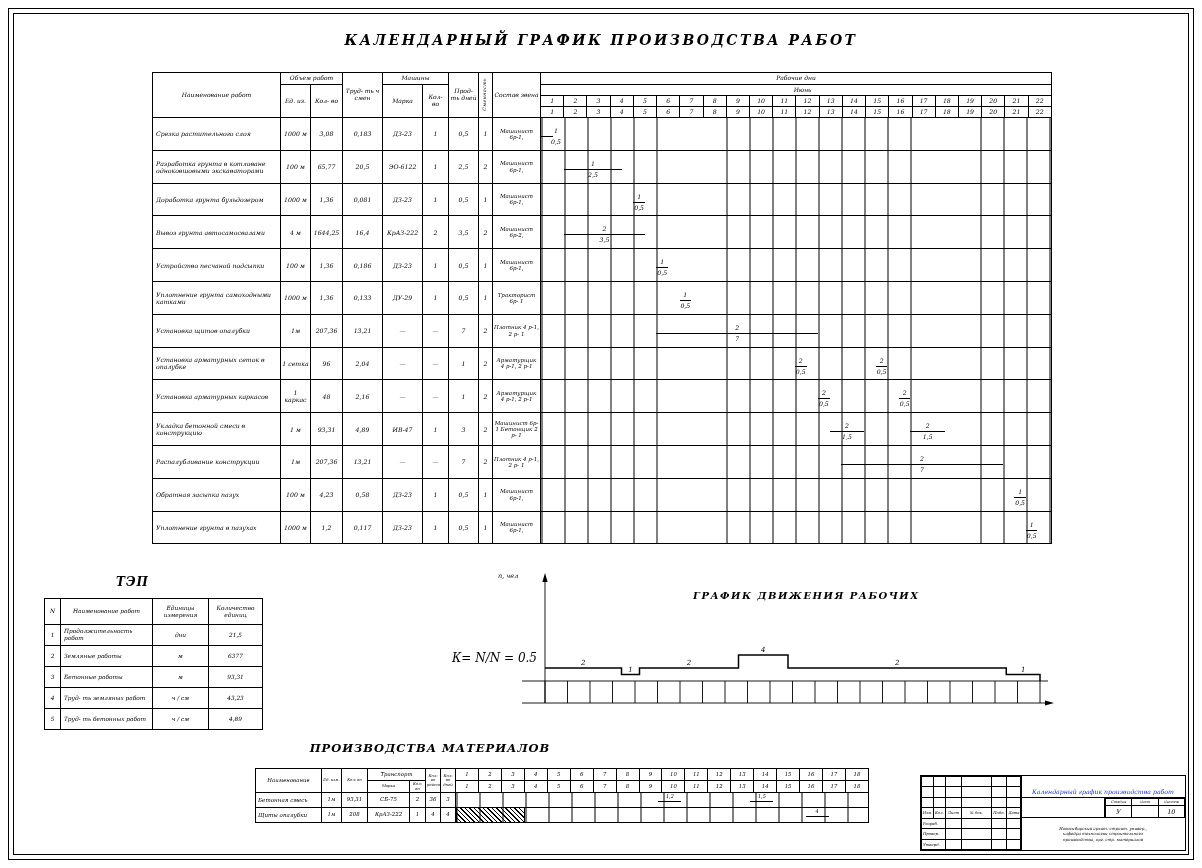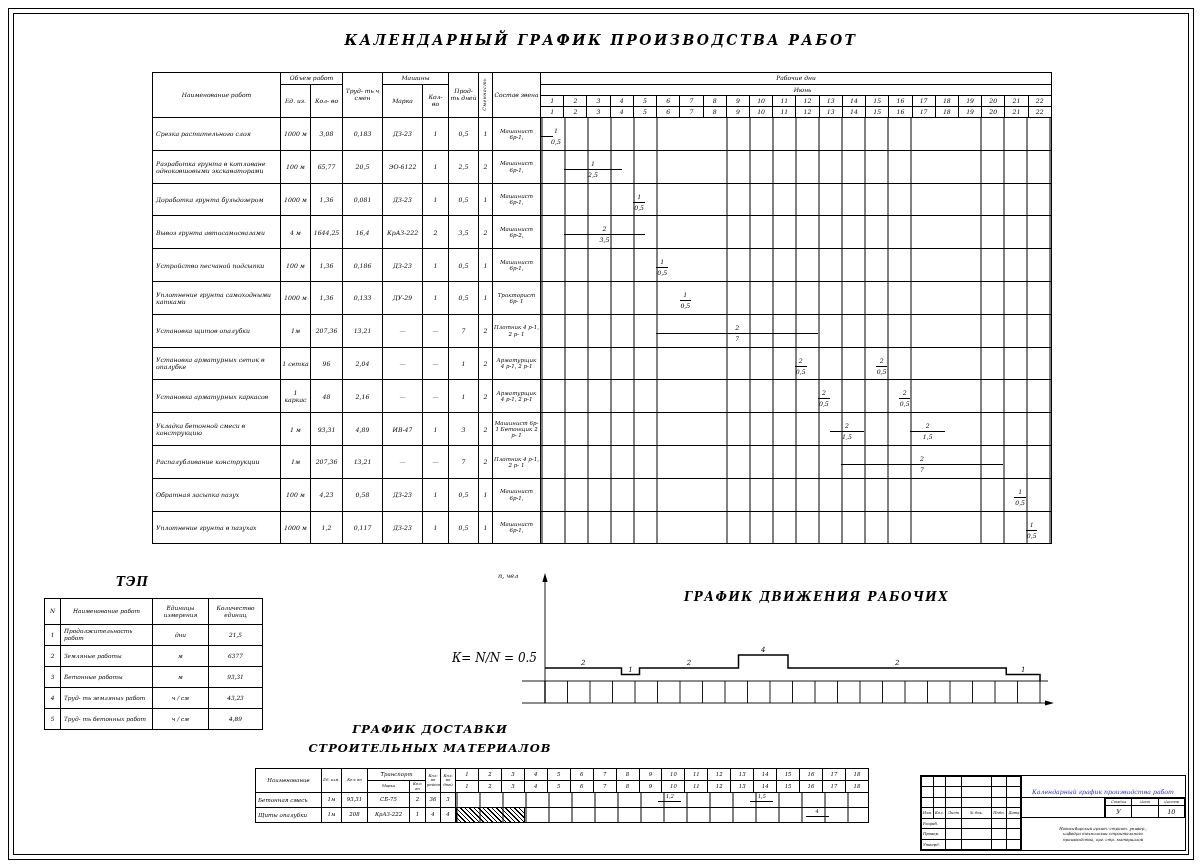--- a/index.html
+++ b/index.html
@@ -39,21 +39,21 @@
   .tep{position:absolute;left:44px;top:598px}
   .tt{width:218px}
   .tt td{border:0.8px solid #000;font-size:5.8px;text-align:center;vertical-align:middle;
          padding:1px;line-height:1.15;overflow:hidden}
   .tt .hdr td{height:26px}
   .tt .r td{height:21px}
   .tt .nm{text-align:left;padding-left:3px}
 
   
   .wchart{position:absolute;left:440px;top:568px;width:645px;height:152px}
-  .wc-title{position:absolute;left:244px;top:22px;font-size:12px;font-weight:bold;
+  .wc-title{position:absolute;left:253px;top:22px;font-size:10px;font-weight:bold;
             letter-spacing:1.5px;white-space:nowrap}
   .wc-y{position:absolute;left:58px;top:4px;font-size:6.5px}
   .wc-k{position:absolute;left:12px;top:83px;font-size:12px}
   #wc-svg{position:absolute;left:0;top:0}
   #wc-svg line{stroke:#000;stroke-width:0.9}
   #wc-svg path{stroke:#000;stroke-width:1;fill:none}
   #wc-svg path.step{stroke-width:1.5}
   #wc-svg path.f{fill:#000;stroke:none}
   #wc-svg text{font-size:7px;font-style:italic;fill:#000;text-anchor:middle;
                font-family:"DejaVu Serif",serif}
@@ -512,22 +512,21 @@
         <text x="249" y="97">2</text>
         <text x="323.25" y="84">4</text>
         <text x="457.125" y="97">2</text>
         <text x="583.125" y="103.5">1</text>
       </svg>
     <div class="wc-title">ГРАФИК ДВИЖЕНИЯ РАБОЧИХ</div>
     <div class="wc-y">n, чел</div>
     <div class="wc-k">К= N/N = 0.5</div>
   </div>
 
-  <div class="d-t1">ГРАФИК ДОСТАВКИ</div>
-  <div class="d-t2">СТРОИТЕЛЬНЫХ МАТЕРИАЛОВ</div>
+  <div class="d-t2">ПРОИЗВОДСТВА МАТЕРИАЛОВ</div>
   <div class="dt-wrap" id="dt-wrap">
       <table class="dt">
         <colgroup>
     <col style="width:66px">
           <col style="width:20px">
           <col style="width:26px">
           <col style="width:42px">
     <col style="width:16px">
           <col style="width:15px">
           <col style="width:15px">

